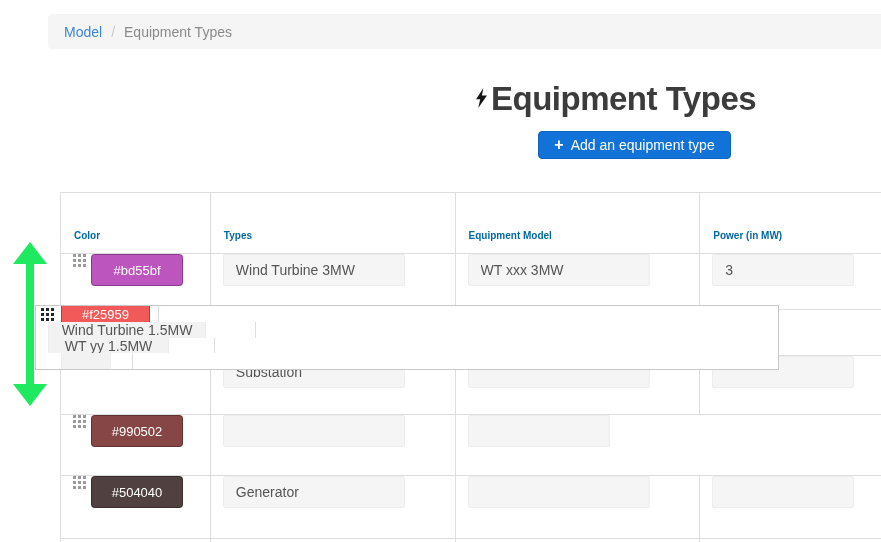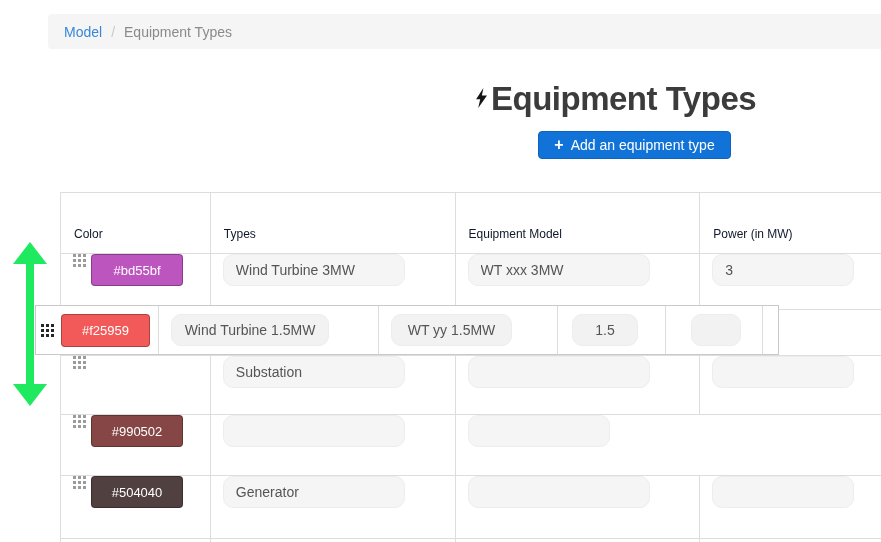--- a/index.html
+++ b/index.html
@@ -21,36 +21,36 @@
     border-radius:4px;color:#fff;font-size:14px;display:flex;align-items:center;justify-content:center;
     gap:7px;cursor:pointer;padding:0;}
   .add-btn .plus{font-weight:bold;font-size:16px;line-height:16px;}
 
   
   .tbl{position:absolute;left:60px;top:192px;width:890px;border-top:1px solid #ddd;border-left:1px solid #ddd;box-sizing:border-box;}
   .trow{display:flex;border-bottom:1px solid #ddd;background:#fff;}
   .tcell{border-right:1px solid #ddd;box-sizing:border-box;display:flex;overflow:hidden;}
   .c-color{width:150px;}.c-name{width:245px;}.c-model{width:245px;}.c-power{width:250px;border-right:none;}
   .thead{height:60px;}
-  .thead .tcell{align-items:flex-end;padding:0 0 12px 13px;font-weight:normal;color:#0f172a;font-size:12px;}
+  .thead .tcell{align-items:flex-end;padding:0 0 12px 13px;font-weight:bold;color:#0369a1;font-size:10px;}
   .r1{height:55px;}.rslot{height:45px;}.r3{height:58px;}.r4{height:60px;}.r5{height:62px;}.r6{height:60px;}
   .r6 .tcell{align-items:flex-start;padding-top:6px;}
 
   .grip{margin-left:12px;flex:none;cursor:grab;}
   .grip-light{fill:#9b9b9b;}
   .grip-dark{fill:#262626;}
   .swatch{margin-left:5px;width:92px;height:32px;border-radius:4px;border:1px solid rgba(0,0,0,0.28);
     color:#fff;font-size:13px;display:flex;align-items:center;justify-content:center;box-sizing:border-box;cursor:pointer;flex:none;}
-  .ibox{height:32px;background:#f5f5f5;border:1px solid #ededed;border-radius:10px;font-size:14px;color:#555;
+  .ibox{height:32px;background:#f5f5f5;border:1px solid #ededed;border-radius:2px;font-size:14px;color:#555;
     padding:0 12px;box-sizing:border-box;margin-left:12px;outline:none;flex:none;}
   .w-lg{width:182px;}.w-pw{width:142px;}
 
   
-  .dragrow{position:absolute;left:35px;top:305px;width:744px;height:50px;background:#fff;border:1px solid #c9c9c9;
-    display:flex;box-sizing:border-box;z-index:20;cursor:grabbing;}
+  .dragrow{position:absolute;left:35px;top:305px;width:744px;height:65px;background:#fff;border:1px solid #c9c9c9;
+    display:flex;box-sizing:border-box;z-index:20;cursor:grabbing;flex-direction:column;}
   .dcell{border-right:1px solid #ddd;display:flex;align-items:center;box-sizing:border-box;overflow:hidden;}
   .d1{width:123px;}.d2{width:220px;}.d3{width:179px;}.d4{width:108px;}.d5{width:97px;}.d6{flex:1;border-right:none;}
   .dragrow .grip{margin-left:5px;}
   .dragrow .swatch{margin-left:7px;width:89px;height:33px;}
   .dragrow .ibox{padding:0;text-align:center;background:#f2f2f2;border:1px solid #ededed;}
   .dw-name{width:158px;}.dw-model{width:121px;}.dw-pow{width:66px;margin-left:14px !important;}
   .dw-empty{width:50px;margin-left:25px !important;}
 
   
   .drag-arrow{position:absolute;left:12px;top:242px;z-index:50;}
@@ -174,23 +174,20 @@
         <path d="M0 0h3v3H0zM5 0h3v3H5zM10 0h3v3h-3zM0 5h3v3H0zM5 5h3v3H5zM10 5h3v3h-3zM0 10h3v3H0zM5 10h3v3H5zM10 10h3v3h-3z"></path>
       </svg>
     <div class="swatch" style="background: rgb(242, 89, 89);">#f25959</div>
   </div>
   <div class="dcell d2">
       <input class="ibox dw-name" readonly="" value="Wind Turbine 1.5MW" style="">
     </div>
   <div class="dcell d3">
       <input class="ibox dw-model" readonly="" value="WT yy 1.5MW" style="">
     </div>
-  <div class="dcell d4">
-      <input class="ibox dw-pow" readonly="" value="1.5" style="">
-    </div>
   <div class="dcell d5">
       <input class="ibox dw-empty" readonly="" style="">
     </div>
   <div class="dcell d6"></div>
 </div>
 
 <svg class="drag-arrow" width="36" height="164" viewBox="0 0 36 164">
   <g fill="#1fe95f">
     <rect x="14" y="18" width="8" height="128"></rect>
     <polygon points="18,0 35,22 1,22"></polygon>

